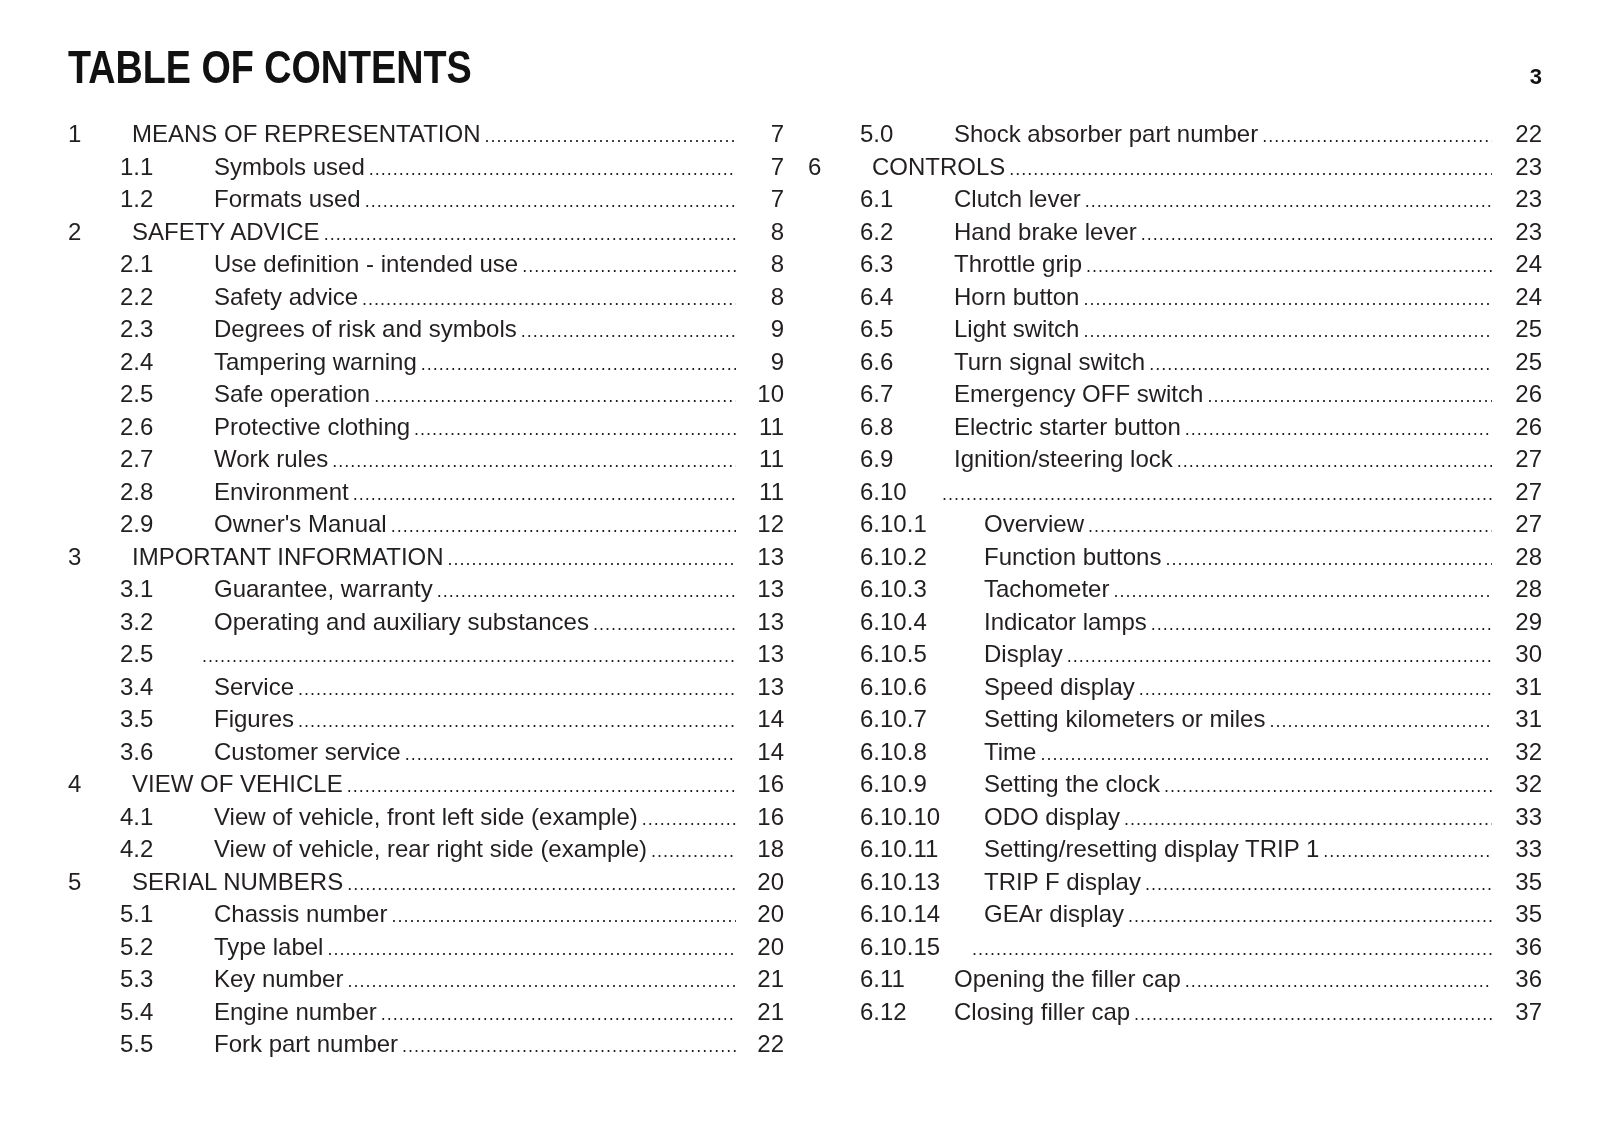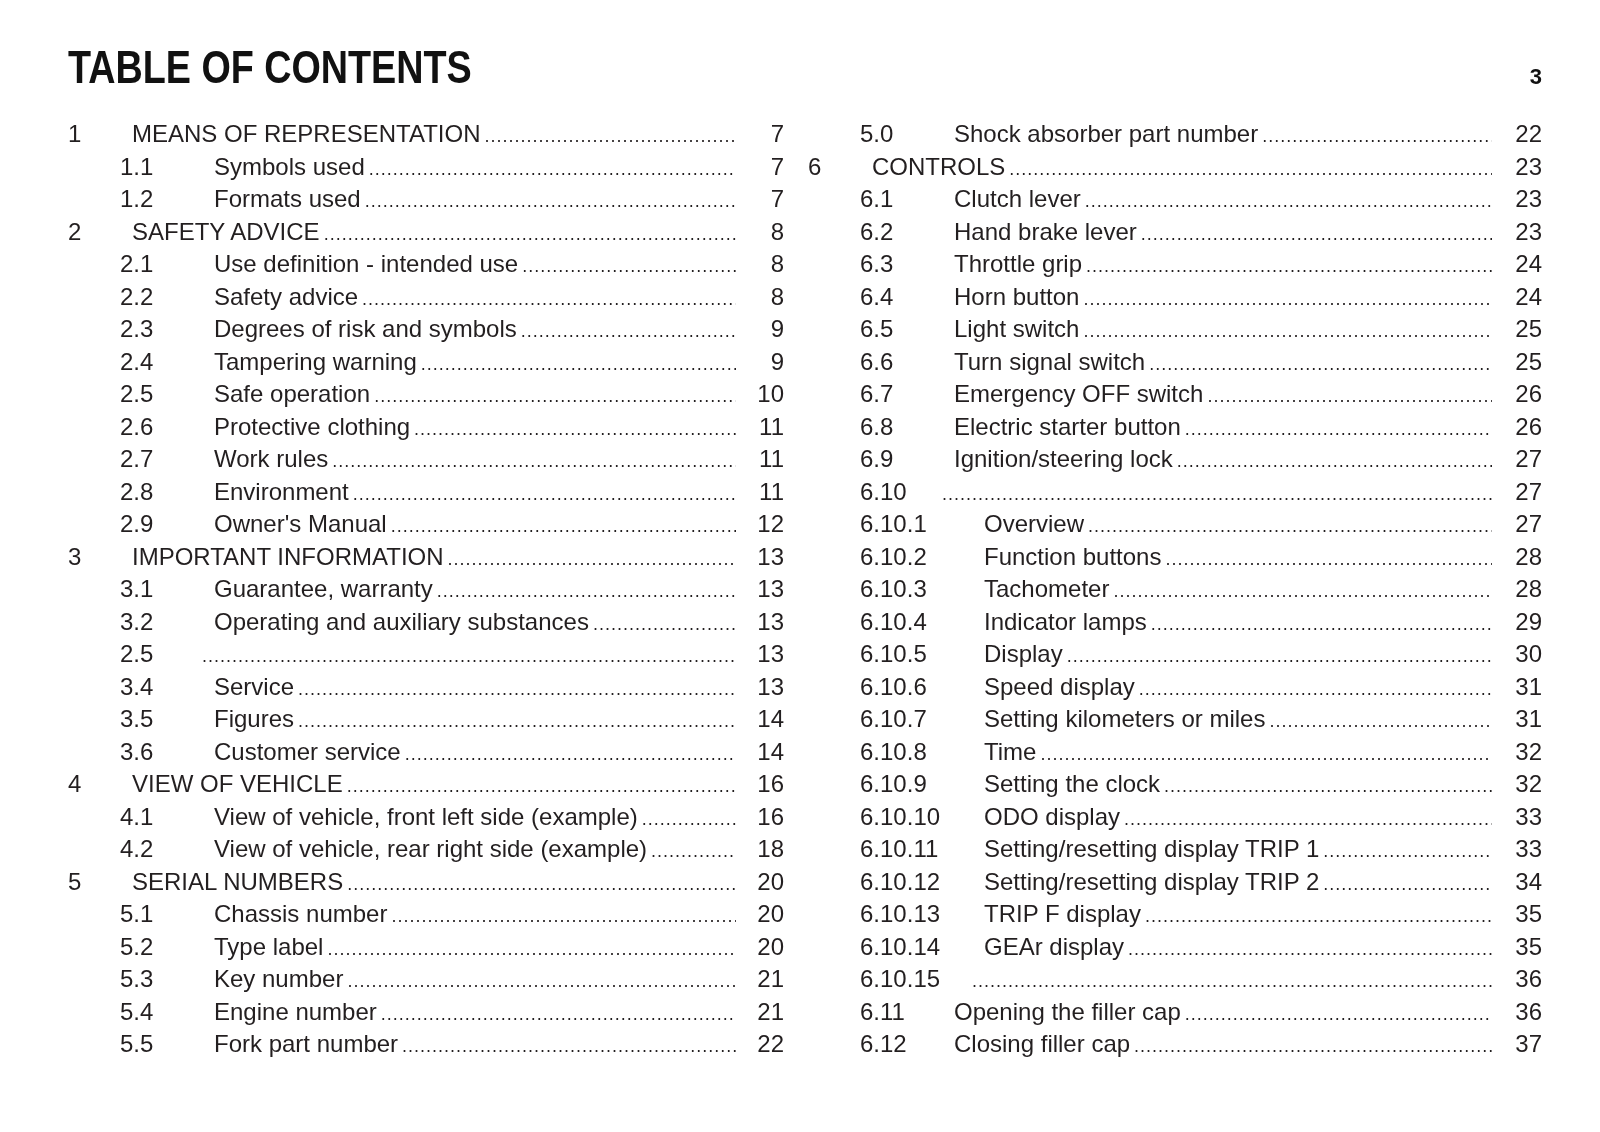--- a/index.html
+++ b/index.html
@@ -336,26 +336,20 @@
       <span class="leader"></span>
       <span class="pg">33</span>
     </div>
     <div class="row lvl3">
       <span class="num">6.10.11</span>
       <span class="title">Setting/resetting display TRIP 1</span>
       <span class="leader"></span>
       <span class="pg">33</span>
     </div>
     <div class="row lvl3">
-      <span class="num">6.10.12</span>
-      <span class="title">Setting/resetting display TRIP 2</span>
-      <span class="leader"></span>
-      <span class="pg">34</span>
-    </div>
-    <div class="row lvl3">
       <span class="num">6.10.13</span>
       <span class="title">TRIP F display</span>
       <span class="leader"></span>
       <span class="pg">35</span>
     </div>
     <div class="row lvl3">
       <span class="num">6.10.14</span>
       <span class="title">GEAr display</span>
       <span class="leader"></span>
       <span class="pg">35</span>

